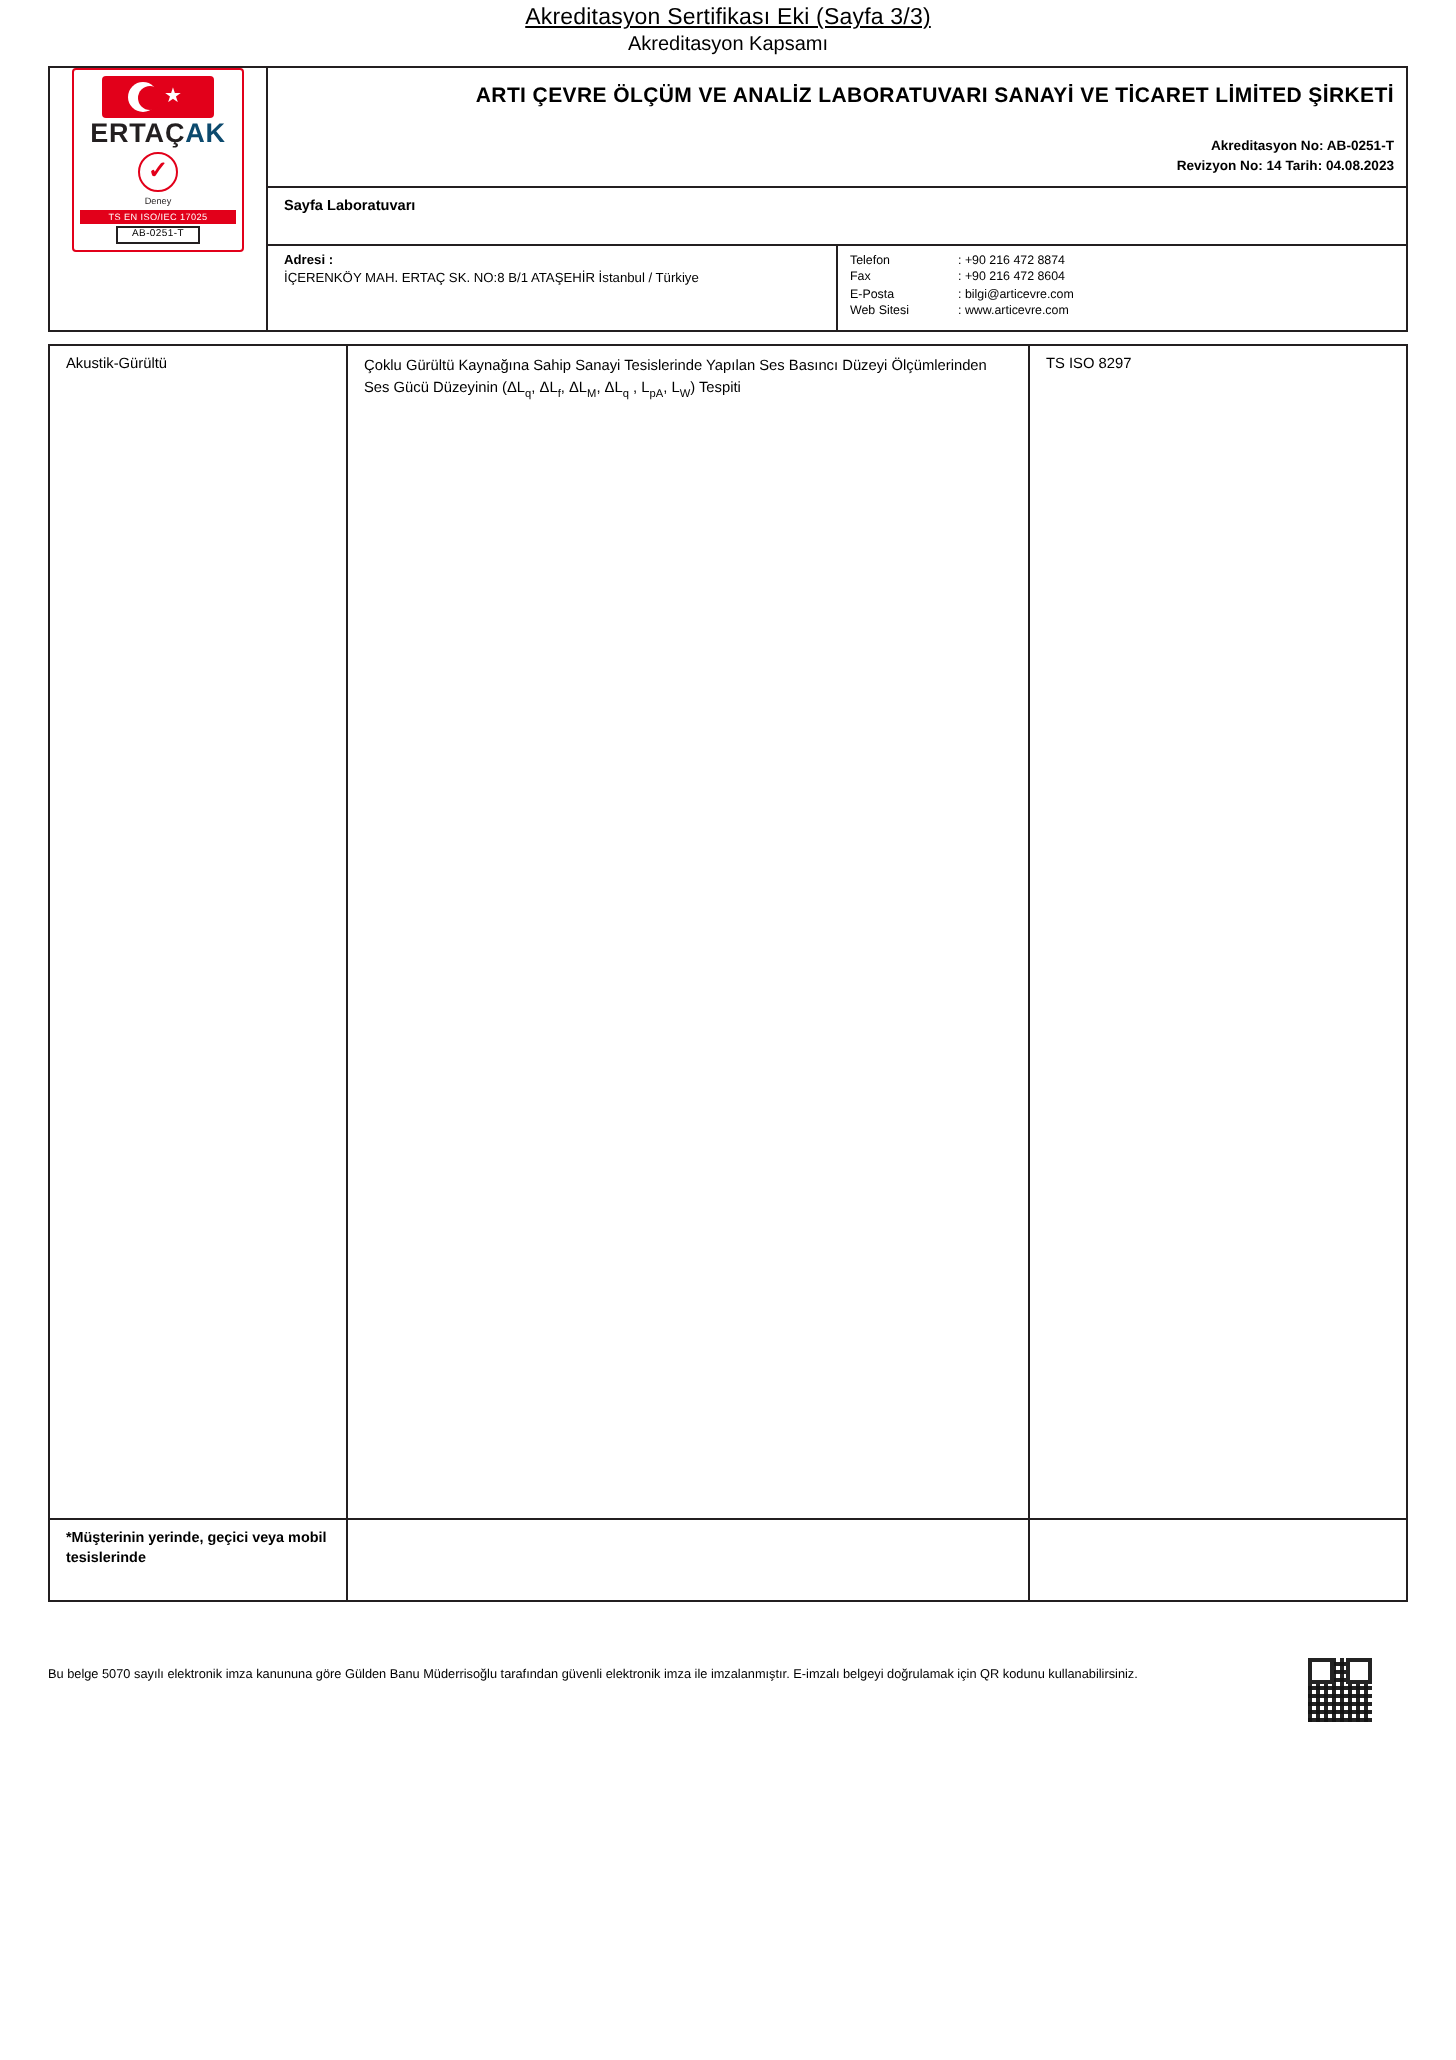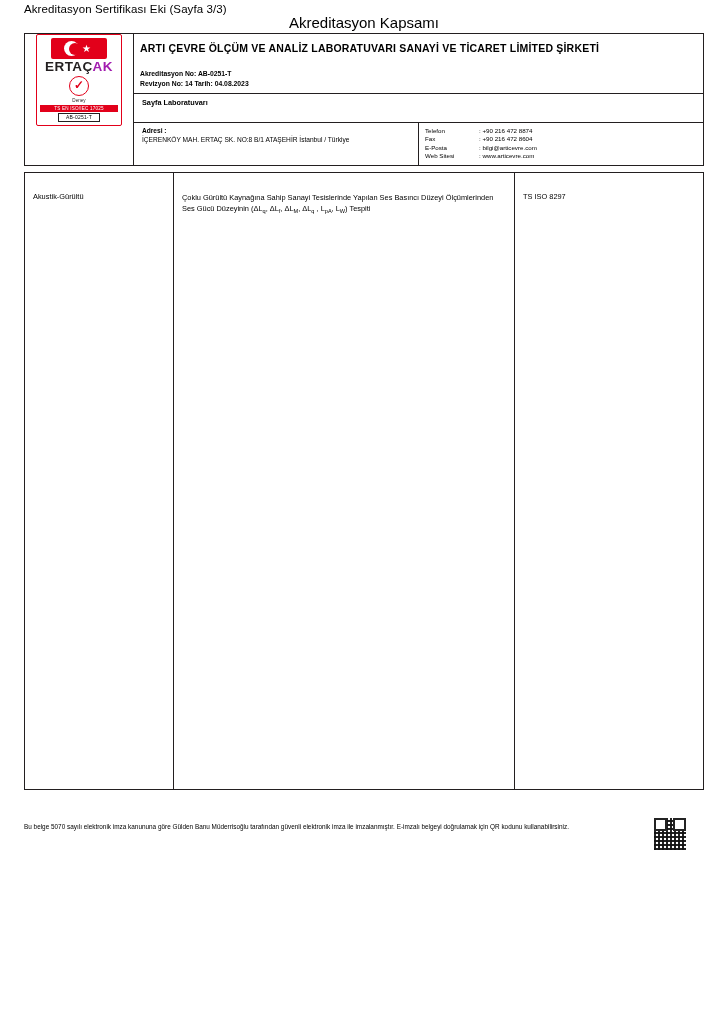--- a/index.html
+++ b/index.html
@@ -16,29 +16,30 @@
   }
   .page {
     position: relative;
     width: 728px;
     height: 1030px;
     box-sizing: border-box;
     padding: 0 24px;
   }
   
   .doc-heading {
-    text-align: left;
+    text-align: center;
     font-size: 11.5px;
     line-height: 14px;
     padding-top: 2px;
     letter-spacing: 0.1px;
+    text-decoration: underline;
   }
   .doc-subheading {
     text-align: center;
-    font-size: 15px;
+    font-size: 10px;
     line-height: 13px;
     padding-bottom: 4px;
   }
   
   .header-table {
     width: 100%;
     border: 1px solid #231f20;
     border-collapse: collapse;
     table-layout: fixed;
   }
@@ -96,21 +97,21 @@
     font-size: 10px;
     line-height: 10px;
   }
   .logo-word {
     font-size: 13.5px;
     font-weight: bold;
     letter-spacing: 0.4px;
     color: #231f20;
     line-height: 14px;
   }
-  .logo-word .ak { color: #a21caf; }
+  .logo-word .ak { color: #0c4a6e; }
   .logo-tick {
     width: 18px;
     height: 18px;
     margin: 2px auto 2px;
     border: 1px solid #e2001a;
     border-radius: 50%;
     color: #e2001a;
     font-size: 12px;
     line-height: 17px;
     text-align: center;
@@ -133,21 +134,21 @@
   .logo-code {
     font-size: 5px;
     line-height: 7px;
     border: 1px solid #231f20;
     width: 40px;
     margin: 0 auto;
     letter-spacing: 0.2px;
   }
   .company-cell {
     padding: 8px 6px 4px !important;
-    text-align: left;
+    text-align: right;
   }
   .company-name {
     font-size: 10.5px;
     font-weight: bold;
     letter-spacing: 0.2px;
     line-height: 13px;
   }
   .acc-line {
     font-size: 6.8px;
     font-weight: bold;
@@ -184,21 +185,21 @@
   
   .scope-table {
     width: 100%;
     border-collapse: collapse;
     table-layout: fixed;
     margin-top: 6px;
   }
   .scope-table td {
     border: 1px solid #231f20;
     vertical-align: top;
-    padding: 19px 8px;
+    padding: 4px 8px;
     font-size: 7.4px;
     line-height: 10.5px;
   }
   .col-field { width: 132px; }
   .col-method { width: 172px; margin-left: 32px; }
   .scope-body-row td { height: 578px; }
   .desc-text { font-size: 7.4px; line-height: 11px; }
   .desc-text sub { font-size: 5.6px; }
   .footnote-row td { height: 32px; font-size: 7.2px; line-height: 10.5px; }
   .footnote-row td.note { font-weight: bold; }
@@ -300,20 +301,25 @@
 
   <table class="scope-table">
     <tbody>
         <tr class="scope-body-row">
       <td class="col-field">Akustik-Gürültü</td>
       <td>
         <div class="desc-text">Çoklu Gürültü Kaynağına Sahip Sanayi Tesislerinde Yapılan Ses Basıncı Düzeyi Ölçümlerinden Ses Gücü Düzeyinin (ΔL<sub>q</sub>, ΔL<sub>f</sub>, ΔL<sub>M</sub>, ΔL<sub>q</sub> , L<sub>pA</sub>, L<sub>W</sub>) Tespiti</div>
       </td>
       <td class="col-method">TS ISO 8297</td>
     </tr>
+    <tr class="footnote-row">
+      <td class="note">*Müşterinin yerinde, geçici veya mobil tesislerinde</td>
+      <td></td>
+      <td></td>
+    </tr>
   </tbody>
     </table>
 
   <div class="esign">
     <div class="esign-text">Bu belge 5070 sayılı elektronik imza kanununa göre Gülden Banu Müderrisoğlu tarafından güvenli elektronik imza ile imzalanmıştır. E-imzalı belgeyi doğrulamak için QR kodunu kullanabilirsiniz.</div>
     <div class="qr"></div>
   </div>
 
 </div>
 

